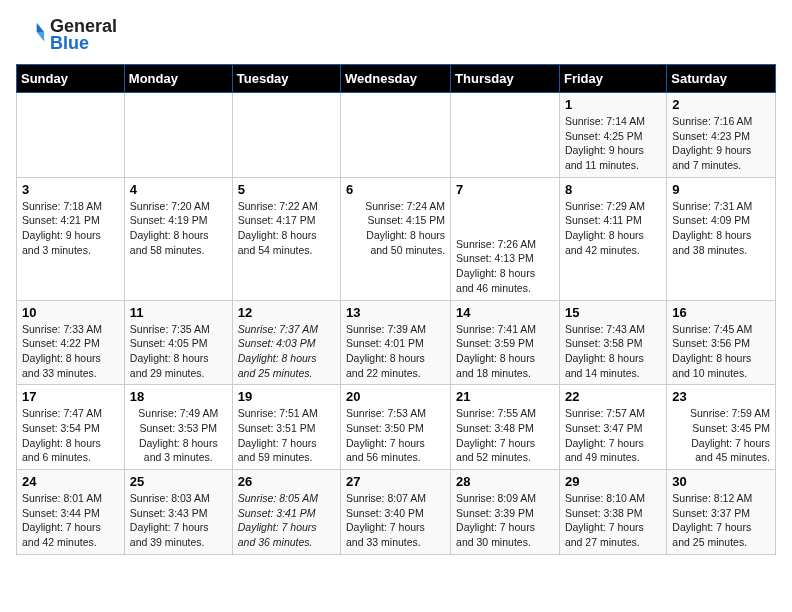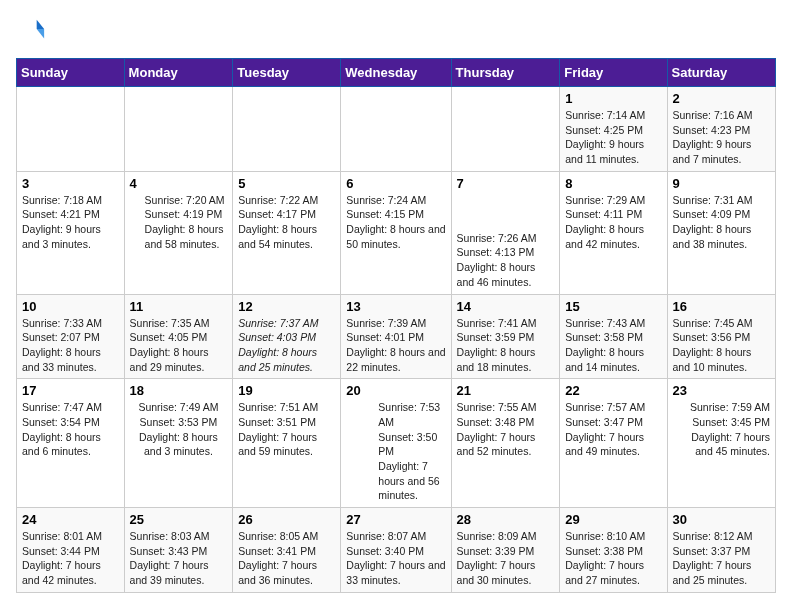--- a/index.html
+++ b/index.html
@@ -36,21 +36,21 @@
     .calendar-subtitle {
       font-size: 16px;
       color: #444;
     }
     table {
       width: 100%;
       border-collapse: collapse;
       font-size: 11px;
     }
     thead tr th {
-      background: #4c1d95;
+      background: #000000;
       color: #fff;
       padding: 6px 4px;
       text-align: left;
       font-size: 13px;
       font-weight: bold;
       border: 1px solid #1558a8;
     }
     tbody tr td {
       border: 1px solid #ccc;
       vertical-align: top;
@@ -80,20 +80,24 @@
 </head>
 <body>
 
 <div class="header-section">
   <div class="logo">
     <div>
       <svg class="logo-icon" viewBox="0 0 30 30">
         <polygon points="20,4 28,14 20,14" fill="#1a6ec8"></polygon>
         <polygon points="20,14 28,14 28,24" fill="#4a9ee8"></polygon>
       </svg>
+    </div>
+    <div style="margin-left:4px;">
+      <div style="font-size:18px;font-weight:bold;color:#222;">General</div>
+      <div style="font-size:18px;font-weight:bold;color:#1a6ec8;margin-top:-4px;">Blue</div>
     </div>
   </div>
   <div class="title-section">
     <div class="calendar-title"></div>
     <div class="calendar-subtitle"></div>
   </div>
 </div>
 
 <table>
   <thead>
@@ -129,33 +133,33 @@
       </tr>
       <tr>
         <td>
           <span class="day-number">3</span>
           <div class="day-info" style="white-space: pre-line;">Sunrise: 7:18 AM
 Sunset: 4:21 PM
 Daylight: 9 hours and 3 minutes.</div>
         </td>
         <td>
           <span class="day-number">4</span>
-          <div class="day-info" style="white-space: pre-line; margin-left: 15px;">Sunrise: 7:20 AM
+          <div class="day-info" style="white-space: pre-line;">Sunrise: 7:20 AM
 Sunset: 4:19 PM
 Daylight: 8 hours and 58 minutes.</div>
         </td>
         <td>
           <span class="day-number">5</span>
           <div class="day-info" style="white-space: pre-line;">Sunrise: 7:22 AM
 Sunset: 4:17 PM
 Daylight: 8 hours and 54 minutes.</div>
         </td>
         <td>
           <span class="day-number">6</span>
-          <div class="day-info" style="white-space: pre-line;">Sunrise: 7:24 AM
+          <div class="day-info" style="white-space: pre-line; text-align: right;">Sunrise: 7:24 AM
 Sunset: 4:15 PM
 Daylight: 8 hours and 50 minutes.</div>
         </td>
         <td>
           <span class="day-number">7</span>
           <div class="day-info" style="white-space: pre-line; margin-top: 40px;">Sunrise: 7:26 AM
 Sunset: 4:13 PM
 Daylight: 8 hours and 46 minutes.</div>
         </td>
         <td>
@@ -168,21 +172,21 @@
           <span class="day-number">9</span>
           <div class="day-info" style="white-space: pre-line;">Sunrise: 7:31 AM
 Sunset: 4:09 PM
 Daylight: 8 hours and 38 minutes.</div>
         </td>
       </tr>
       <tr>
         <td>
           <span class="day-number">10</span>
           <div class="day-info" style="white-space: pre-line;">Sunrise: 7:33 AM
-Sunset: 2:07 PM
+Sunset: 4:22 PM
 Daylight: 8 hours and 33 minutes.</div>
         </td>
         <td>
           <span class="day-number">11</span>
           <div class="day-info" style="white-space: pre-line;">Sunrise: 7:35 AM
 Sunset: 4:05 PM
 Daylight: 8 hours and 29 minutes.</div>
         </td>
         <td>
           <span class="day-number">12</span>
@@ -229,21 +233,21 @@
 Daylight: 8 hours and 3 minutes.</div>
         </td>
         <td>
           <span class="day-number">19</span>
           <div class="day-info" style="white-space: pre-line;">Sunrise: 7:51 AM
 Sunset: 3:51 PM
 Daylight: 7 hours and 59 minutes.</div>
         </td>
         <td>
           <span class="day-number">20</span>
-          <div class="day-info" style="white-space: pre-line; margin-left: 32px;">Sunrise: 7:53 AM
+          <div class="day-info" style="white-space: pre-line;">Sunrise: 7:53 AM
 Sunset: 3:50 PM
 Daylight: 7 hours and 56 minutes.</div>
         </td>
         <td>
           <span class="day-number">21</span>
           <div class="day-info" style="white-space: pre-line;">Sunrise: 7:55 AM
 Sunset: 3:48 PM
 Daylight: 7 hours and 52 minutes.</div>
         </td>
         <td>
@@ -267,21 +271,21 @@
 Daylight: 7 hours and 42 minutes.</div>
         </td>
         <td>
           <span class="day-number">25</span>
           <div class="day-info" style="white-space: pre-line;">Sunrise: 8:03 AM
 Sunset: 3:43 PM
 Daylight: 7 hours and 39 minutes.</div>
         </td>
         <td>
           <span class="day-number">26</span>
-          <div class="day-info" style="white-space: pre-line;">Sunrise: 8:05 AM
+          <div class="day-info" style="white-space: pre-line; font-style: italic;">Sunrise: 8:05 AM
 Sunset: 3:41 PM
 Daylight: 7 hours and 36 minutes.</div>
         </td>
         <td>
           <span class="day-number">27</span>
           <div class="day-info" style="white-space: pre-line;">Sunrise: 8:07 AM
 Sunset: 3:40 PM
 Daylight: 7 hours and 33 minutes.</div>
         </td>
         <td>

